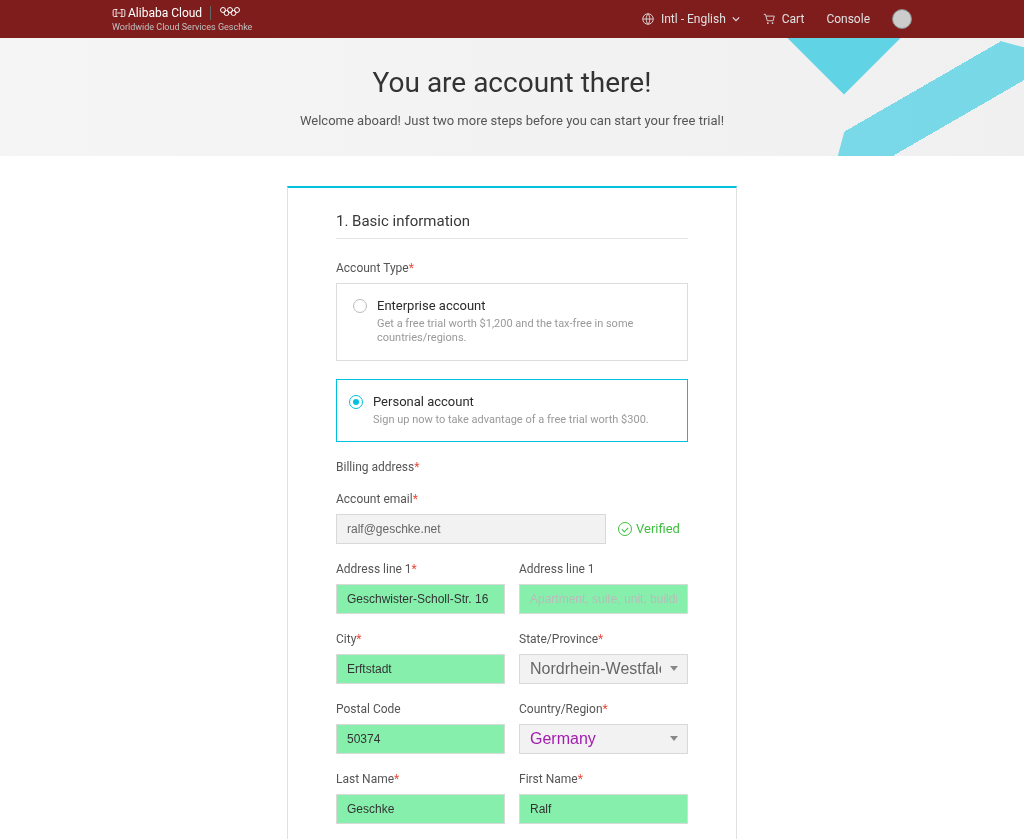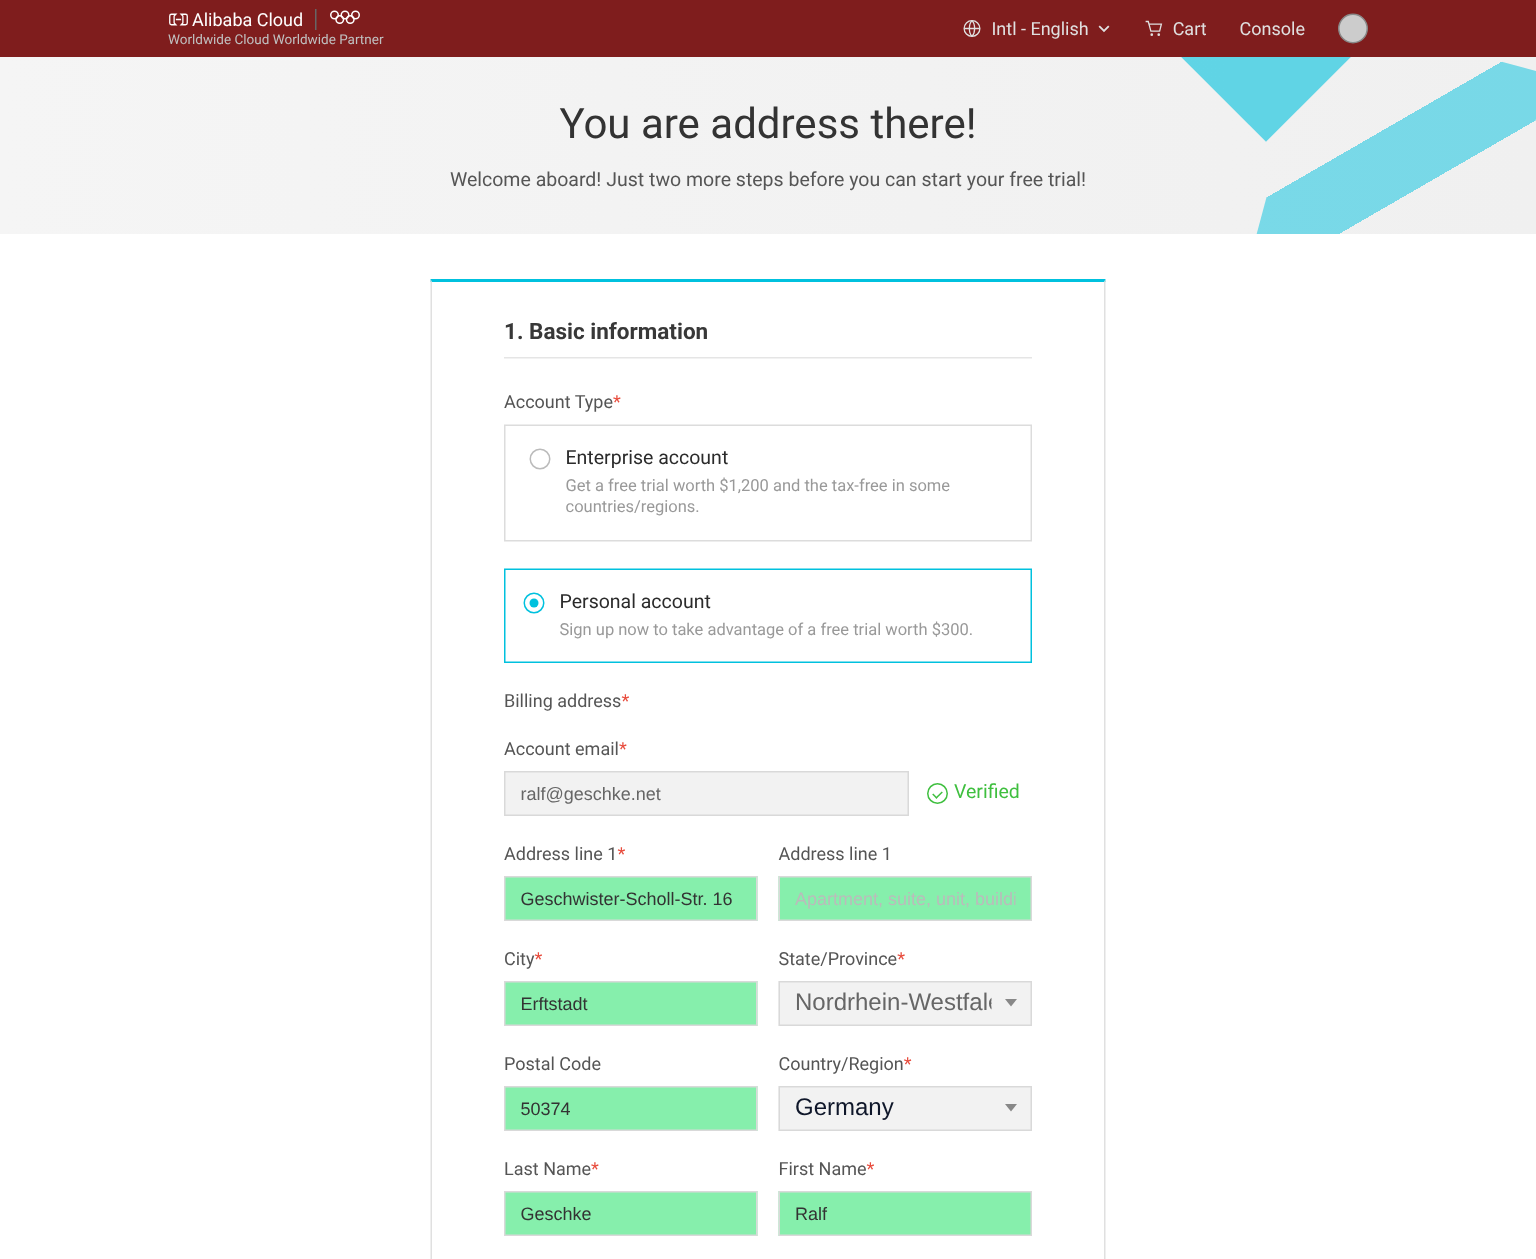--- a/index.html
+++ b/index.html
@@ -68,21 +68,21 @@
     .hero p { font-size: 13px; color: #555; position: relative; z-index: 1; }
 
     
     .main-card {
       width: 450px;
       margin: 30px auto;
       border: 1px solid #e0e0e0;
       border-top: 2px solid #00c1de;
       padding: 24px 48px;
     }
-    .section-title { font-size: 15px; color: #383838; margin-bottom: 8px; font-weight: 700; }
+    .section-title { font-size: 15px; color: #383838; margin-bottom: 8px; font-weight: 400; }
     .section-divider { height: 1px; background: #e5e5e5; margin-bottom: 22px; }
 
     .field-block { margin-bottom: 18px; }
     .field-label { font-size: 12px; color: #555; margin-bottom: 8px; display: block; }
     .field-label .req { color: #e84c3d; }
 
     
     .radio-card {
       border: 1px solid #dcdcdc;
       padding: 14px 16px;
@@ -128,21 +128,21 @@
     .select-wrapper::after {
       content: '';
       position: absolute;
       right: 10px;
       top: 12px;
       width: 0; height: 0;
       border-left: 4px solid transparent;
       border-right: 4px solid transparent;
       border-top: 5px solid #888;
     }
-    .select-input.locked { background: #f2f2f2; color: #0f172a; }
+    .select-input.locked { background: #f2f2f2; color: #a21caf; }
     
     .row { display: flex; gap: 14px; }
     .col { flex: 1; }
     .email-row, .phone-row { display: flex; gap: 12px; }
     .email-row .text-input, .phone-row .phone-group { flex: 0 0 270px; }
 
     .verified { display: flex; align-items: center; gap: 4px; font-size: 13px; color: #3fbf3f; }
     .verified-icon { width: 14px; height: 14px; border: 1px solid #3fbf3f; border-radius: 50%; position: relative; }
     .verified-icon::after {
       content: ''; position: absolute; left: 3px; top: 4px; width: 5px; height: 3px;
@@ -168,21 +168,21 @@
             <g fill="none" stroke="#fff" stroke-width="1">
           <circle cx="4" cy="4" r="2.5"></circle>
               <circle cx="11" cy="4" r="2.5"></circle>
               <circle cx="18" cy="4" r="2.5"></circle>
           <circle cx="7.5" cy="7" r="2.5"></circle>
               <circle cx="14.5" cy="7" r="2.5"></circle>
         </g>
           </svg>
       </span>
     </div>
-    <span class="brand-tagline">Worldwide Cloud Worldwide Partner</span>
+    <span class="brand-tagline">Worldwide Cloud Services Geschke</span>
   </div>
   <div class="header-right">
     <span class="header-item">
       <svg class="header-icon" viewBox="0 0 24 24">
         <circle cx="12" cy="12" r="9" stroke="#e0e0e0" fill="none" stroke-width="1.5"></circle>
         <path d="M3 12 H21 M12 3 C8 7 8 17 12 21 M12 3 C16 7 16 17 12 21" stroke="#e0e0e0" fill="none" stroke-width="1.5"></path>
       </svg>
       <span>Intl - English</span>
       <svg class="chevron-down" viewBox="0 0 10 10">
           <path d="M1 3 L5 7 L9 3" stroke="#e0e0e0" fill="none" stroke-width="1.5"></path>
@@ -197,21 +197,21 @@
       <span>Cart</span>
     </span>
     <span class="header-item">
       <span>Console</span>
     </span>
     <span class="profile-avatar"></span>
   </div>
 </div>
 
 <div class="hero">
-  <h1>You are address there!</h1>
+  <h1>You are account there!</h1>
   <p>Welcome aboard! Just two more steps before you can start your free trial!</p>
 </div>
 
 <div class="main-card">
   <div class="section-title">1. Basic information</div>
   <div class="section-divider"></div>
 
   <div class="field-block">
     <span class="field-label">
       <span>Account Type</span><span class="req">*</span>

